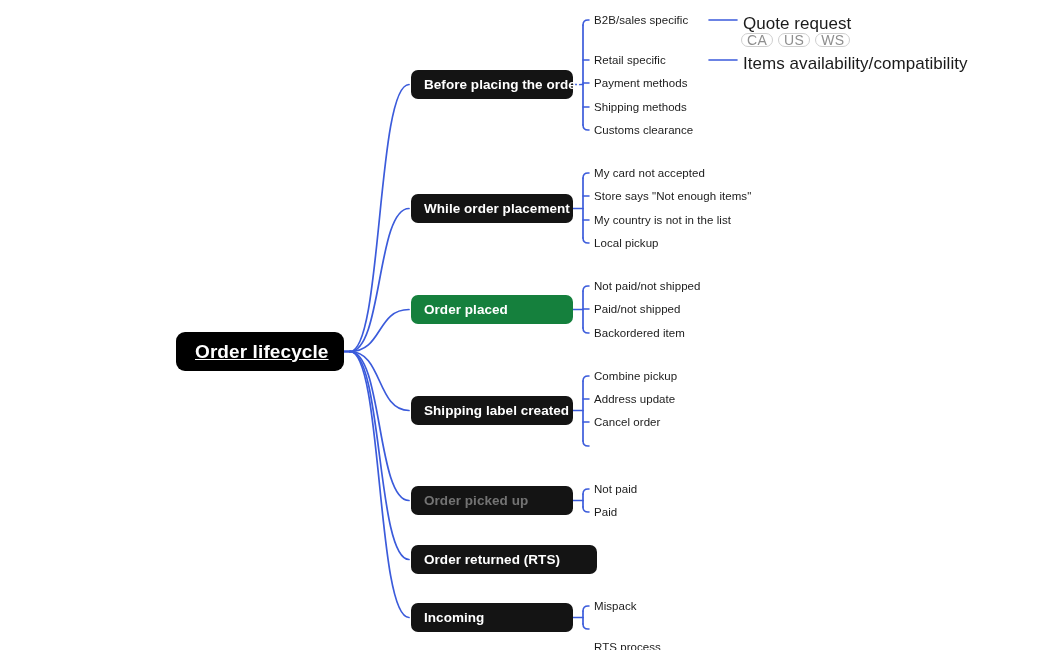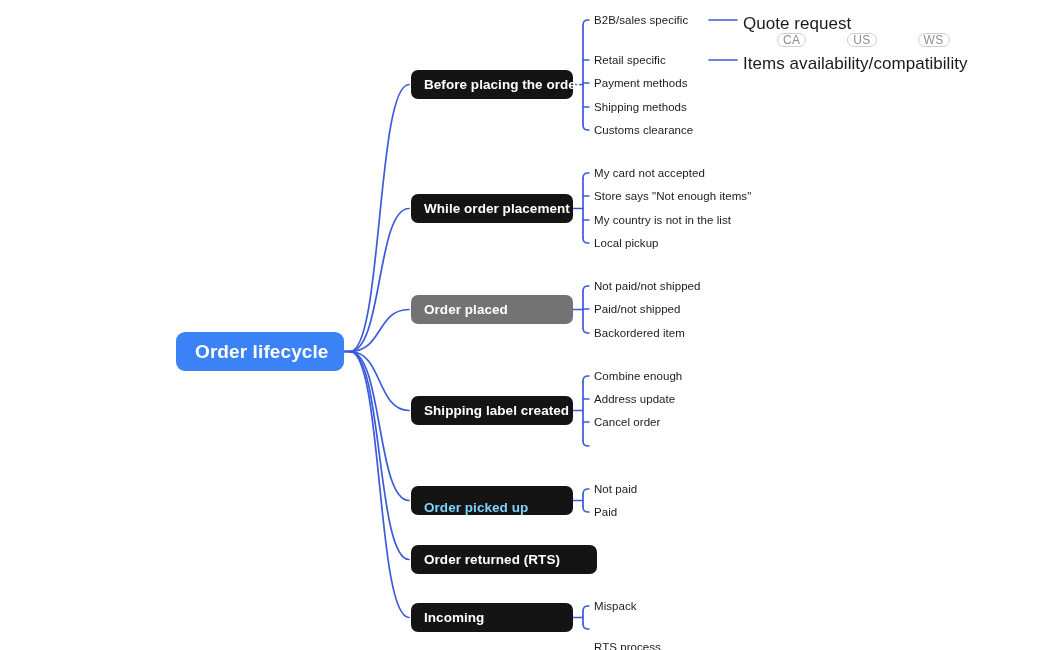--- a/index.html
+++ b/index.html
@@ -82,24 +82,23 @@
   .tag-pill {
     display: inline-flex;
     align-items: center; justify-content: center;
     height: 14px;
     min-width: 24px;
     padding: 0 5px;
     border: 1px solid #cfcfcf;
     border-radius: 7px;
     background: #ffffff;
     color: #8e8e8e;
-    font-size: 12px;
+    font-size: 14px;
     letter-spacing: .3px;
     white-space: nowrap;
-    margin-left: 36px;
   }
 </style>
 </head>
 <body>
 
 <div id="canvas">
 
   <svg id="wires" viewBox="0 0 1049 650" width="1049" height="650">
       <path d="M 344 351.5 H 350" stroke="#3b5bdb" stroke-width="2.4" fill="none" stroke-linecap="round"></path>
       <path d="M 350 351.5 C 382.45 351.5, 376.55 84.5, 409 84.5" stroke="#3b5bdb" stroke-width="1.7" fill="none" stroke-linecap="round"></path>
@@ -138,21 +137,21 @@
       <path d="M 583 494 Q 583 489, 588 489 H 589" stroke="#3b5bdb" stroke-width="1.5" fill="none" stroke-linecap="round"></path>
       <path d="M 583 507 Q 583 512, 588 512 H 589" stroke="#3b5bdb" stroke-width="1.5" fill="none" stroke-linecap="round"></path>
       <path d="M 350 351.5 C 382.45 351.5, 376.55 559.5, 409 559.5" stroke="#3b5bdb" stroke-width="1.7" fill="none" stroke-linecap="round"></path>
       <path d="M 350 351.5 C 382.45 351.5, 376.55 617.5, 409 617.5" stroke="#3b5bdb" stroke-width="1.7" fill="none" stroke-linecap="round"></path>
       <path d="M 573 617.5 H 583" stroke="#3b5bdb" stroke-width="1.7" fill="none" stroke-linecap="round"></path>
       <path d="M 583 611 V 624" stroke="#3b5bdb" stroke-width="1.7" fill="none" stroke-linecap="round"></path>
       <path d="M 583 611 Q 583 606, 588 606 H 589" stroke="#3b5bdb" stroke-width="1.5" fill="none" stroke-linecap="round"></path>
       <path d="M 583 624 Q 583 629, 588 629 H 589" stroke="#3b5bdb" stroke-width="1.5" fill="none" stroke-linecap="round"></path>
     </svg>
 
-  <div class="root-node" style="left: 176px; top: 332px; width: 168px; height: 39px; background: #3b82f6; color: rgb(255, 255, 255);">
+  <div class="root-node" style="left: 176px; top: 332px; width: 168px; height: 39px; background: #000000; color: rgb(255, 255, 255); text-decoration: underline;">
     <span>Order lifecycle</span>
   </div>
 
   <div id="nodes">
       <div class="topic-node" style="left: 411px; top: 70px; width: 162px; height: 29px; background: rgb(20, 20, 20); color: rgb(255, 255, 255);">
         <span>Before placing the order</span>
       </div>
       <div class="leaf-label" style="left: 594px; top: 14px; color: rgb(27, 27, 27);">B2B/sales specific</div>
       <div class="sub-label" style="left: 743px; top: 14px; color: rgb(27, 27, 27);">Quote request</div>
       <div class="tag-row" style="left: 741px; top: 33px;">
@@ -165,33 +164,33 @@
       <div class="leaf-label" style="left: 594px; top: 77px; color: rgb(27, 27, 27);">Payment methods</div>
       <div class="leaf-label" style="left: 594px; top: 101px; color: rgb(27, 27, 27);">Shipping methods</div>
       <div class="leaf-label" style="left: 594px; top: 124px; color: rgb(27, 27, 27);">Customs clearance</div>
       <div class="topic-node" style="left: 411px; top: 194px; width: 162px; height: 29px; background: rgb(20, 20, 20); color: rgb(255, 255, 255);">
         <span>While order placement</span>
       </div>
       <div class="leaf-label" style="left: 594px; top: 167px; color: rgb(27, 27, 27);">My card not accepted</div>
       <div class="leaf-label" style="left: 594px; top: 190px; color: rgb(27, 27, 27);">Store says "Not enough items"</div>
       <div class="leaf-label" style="left: 594px; top: 214px; color: rgb(27, 27, 27);">My country is not in the list</div>
       <div class="leaf-label" style="left: 594px; top: 237px; color: rgb(27, 27, 27);">Local pickup</div>
-      <div class="topic-node" style="left: 411px; top: 295px; width: 162px; height: 29px; background: #737373; color: rgb(255, 255, 255);">
+      <div class="topic-node" style="left: 411px; top: 295px; width: 162px; height: 29px; background: #15803d; color: rgb(255, 255, 255);">
         <span>Order placed</span>
       </div>
       <div class="leaf-label" style="left: 594px; top: 280px; color: rgb(27, 27, 27);">Not paid/not shipped</div>
       <div class="leaf-label" style="left: 594px; top: 303px; color: rgb(27, 27, 27);">Paid/not shipped</div>
       <div class="leaf-label" style="left: 594px; top: 327px; color: rgb(27, 27, 27);">Backordered item</div>
       <div class="topic-node" style="left: 411px; top: 396px; width: 162px; height: 29px; background: rgb(20, 20, 20); color: rgb(255, 255, 255); align-items: center;">
         <span>Shipping label created</span>
       </div>
-      <div class="leaf-label" style="left: 594px; top: 370px; color: rgb(27, 27, 27);">Combine enough</div>
+      <div class="leaf-label" style="left: 594px; top: 370px; color: rgb(27, 27, 27);">Combine pickup</div>
       <div class="leaf-label" style="left: 594px; top: 393px; color: rgb(27, 27, 27);">Address update</div>
       <div class="leaf-label" style="left: 594px; top: 416px; color: rgb(27, 27, 27);">Cancel order</div>
-      <div class="topic-node" style="left: 411px; top: 486px; width: 162px; height: 29px; background: rgb(20, 20, 20); color: #7dd3fc; align-items: flex-end;">
+      <div class="topic-node" style="left: 411px; top: 486px; width: 162px; height: 29px; background: rgb(20, 20, 20); color: #737373;">
         <span>Order picked up</span>
       </div>
       <div class="leaf-label" style="left: 594px; top: 483px; color: rgb(27, 27, 27);">Not paid</div>
       <div class="leaf-label" style="left: 594px; top: 506px; color: rgb(27, 27, 27);">Paid</div>
       <div class="topic-node" style="left: 411px; top: 545px; width: 186px; height: 29px; background: rgb(20, 20, 20); color: rgb(255, 255, 255);">
         <span>Order returned (RTS)</span>
       </div>
       <div class="topic-node" style="left: 411px; top: 603px; width: 162px; height: 29px; background: rgb(20, 20, 20); color: rgb(255, 255, 255);">
         <span>Incoming</span>
       </div>

